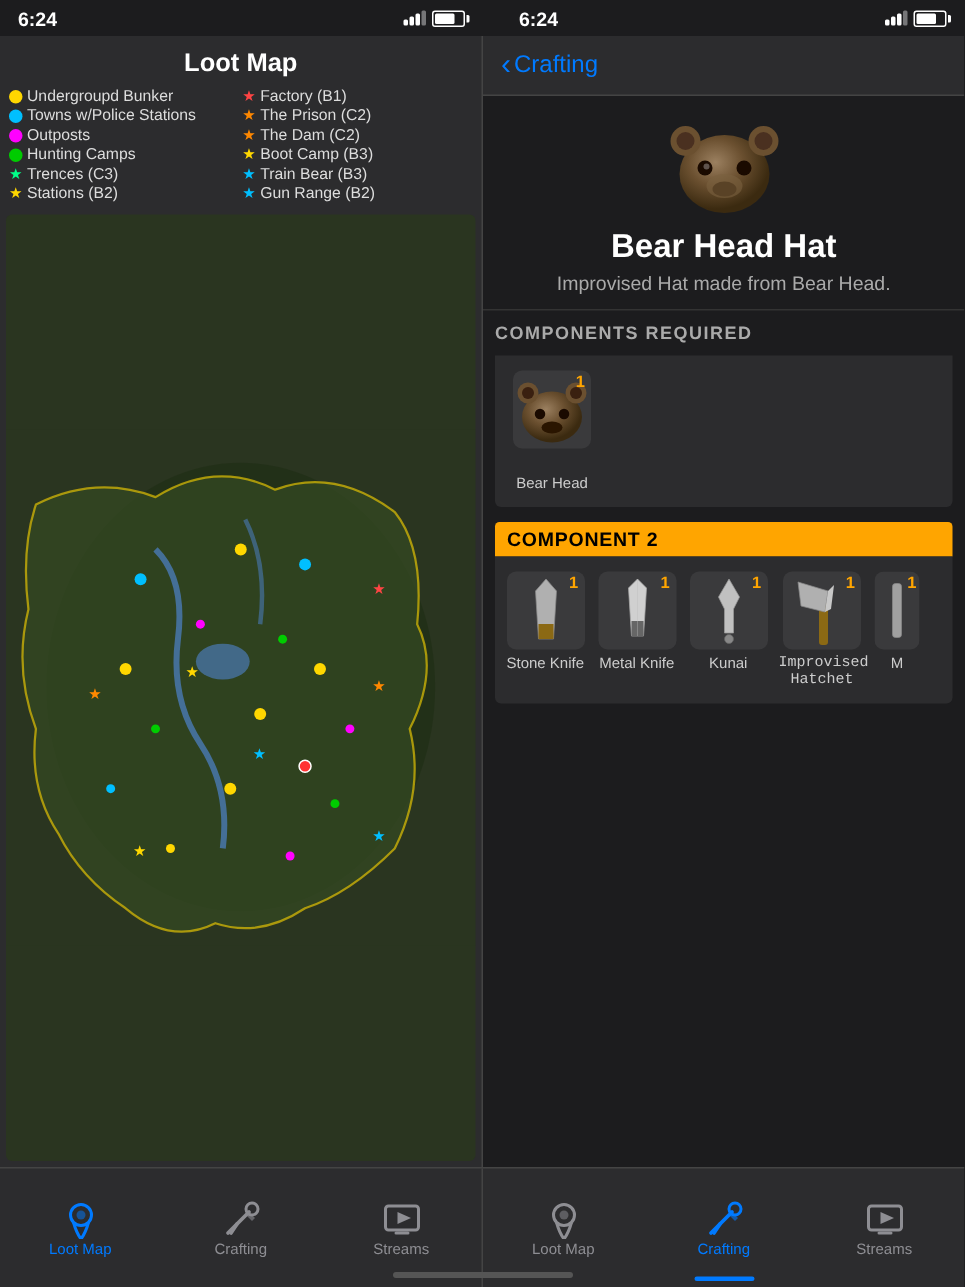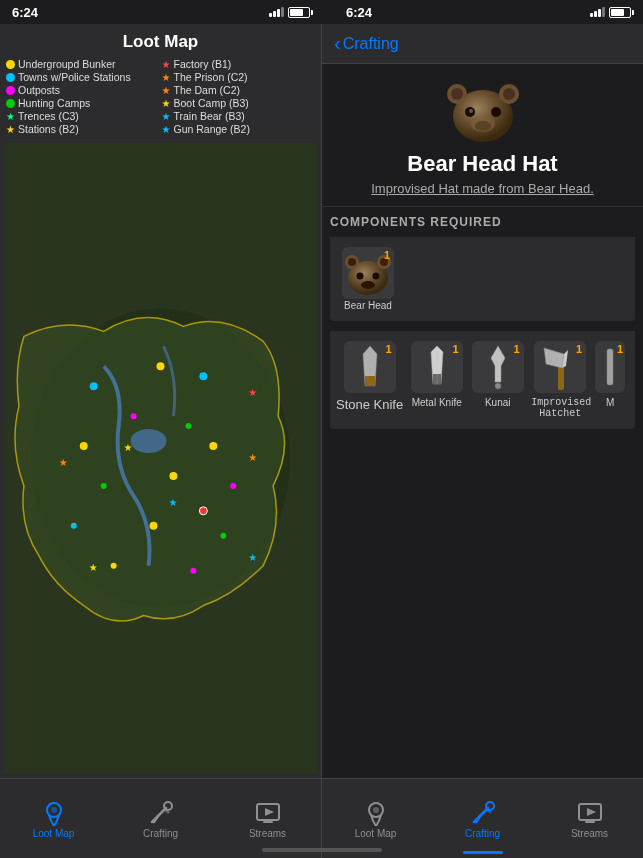--- a/index.html
+++ b/index.html
@@ -186,21 +186,21 @@
           <circle cx="27" cy="34" r="5" fill="#1a0a00"></circle>
           <circle cx="53" cy="34" r="5" fill="#1a0a00"></circle>
           <circle cx="28" cy="33" r="2" fill="#fff" opacity="0.3"></circle>
 
           <ellipse cx="40" cy="48" rx="8" ry="5" fill="#2a1500"></ellipse>
 
           <ellipse cx="40" cy="46" rx="12" ry="8" fill="#7a6040" opacity="0.6"></ellipse>
         </svg>
       </div>
       <div style="font-size:22px;font-weight:700;color:#fff;text-align:center;margin-bottom:4px;">Bear Head Hat</div>
-      <div style="font-size:13px;color:#aaa;text-align:center;text-decoration:underline;">Improvised Hat made from Bear Head.</div>
+      <div style="font-size:13px;color:#aaa;text-align:center;">Improvised Hat made from Bear Head.</div>
     </div>
 
     <div style="padding:8px 8px;">
       <div style="font-size:12px;font-weight:700;color:#aaa;letter-spacing:1px;margin-bottom:8px;">COMPONENTS REQUIRED</div>
 
       <div style="margin-bottom:10px;">
         <div style="background:#2c2c2e;display:flex;flex-direction:row;padding:10px 8px;gap:8px;border-radius:0 0 4px 4px;">
 
           <div style="display:flex;flex-direction:column;align-items:center;min-width:60px;position:relative;">
             <div style="width:52px;height:52px;background:#3a3a3c;border-radius:6px;display:flex;align-items:center;justify-content:center;position:relative;overflow:hidden;">
@@ -216,37 +216,38 @@
                 <ellipse cx="9" cy="14" rx="7" ry="7" fill="#6B5030"></ellipse>
                 <ellipse cx="41" cy="14" rx="7" ry="7" fill="#6B5030"></ellipse>
                 <ellipse cx="9" cy="14" rx="4" ry="4" fill="#3a2010"></ellipse>
                 <ellipse cx="41" cy="14" rx="4" ry="4" fill="#3a2010"></ellipse>
                 <circle cx="17" cy="28" r="3.5" fill="#1a0a00"></circle>
                 <circle cx="33" cy="28" r="3.5" fill="#1a0a00"></circle>
                 <ellipse cx="25" cy="37" rx="7" ry="4" fill="#2a1500"></ellipse>
               </svg>
               <span style="position:absolute;top:2px;right:4px;color:#FFA500;font-size:11px;font-weight:700;">1</span>
             </div>
-            <span style="font-size:10px;color:#ccc;text-align:center;margin-top:1px;">Bear Head</span>
+            <span style="font-size:10px;color:#ccc;text-align:center;margin-top:18px;">Bear Head</span>
           </div>
         </div>
       </div>
 
       <div style="margin-bottom:10px;">
+        <div style="background:#FFA500;color:#000;font-size:13px;font-weight:700;padding:4px 8px;border-radius:3px 3px 0 0;letter-spacing:0.5px;">COMPONENT 2</div>
         <div style="background:#2c2c2e;display:flex;flex-direction:row;padding:10px 6px;gap:6px;border-radius:0 0 4px 4px;overflow-x:auto;">
 
           <div style="display:flex;flex-direction:column;align-items:center;min-width:55px;position:relative;">
             <div style="width:52px;height:52px;background:#3a3a3c;border-radius:6px;display:flex;align-items:center;justify-content:center;position:relative;">
               <svg width="30" height="46" viewBox="0 0 30 46">
                 <path d="M15,2 L22,10 L20,42 L10,42 L8,10 Z" fill="#b0b0b0" stroke="#888" stroke-width="0.5"></path>
                 <path d="M10,32 L20,32 L20,42 L10,42 Z" fill="#8B6914"></path>
               </svg>
               <span style="position:absolute;top:2px;right:4px;color:#FFA500;font-size:11px;font-weight:700;">1</span>
             </div>
-            <span style="font-size:13px;color:#ccc;text-align:right;margin-top:4px;">Stone Knife</span>
+            <span style="font-size:10px;color:#ccc;text-align:right;margin-top:4px;">Stone Knife</span>
           </div>
 
           <div style="display:flex;flex-direction:column;align-items:center;min-width:55px;position:relative;">
             <div style="width:52px;height:52px;background:#3a3a3c;border-radius:6px;display:flex;align-items:center;justify-content:center;position:relative;">
               <svg width="28" height="46" viewBox="0 0 28 46">
                 <path d="M14,2 L20,8 L18,40 L10,40 L8,8 Z" fill="#d0d0d0" stroke="#aaa" stroke-width="0.5"></path>
                 <rect x="10" y="30" width="8" height="10" fill="#666"></rect>
                 <line x1="14" y1="2" x2="14" y2="40" stroke="#bbb" stroke-width="0.5" opacity="0.5"></line>
               </svg>
               <span style="position:absolute;top:2px;right:4px;color:#FFA500;font-size:11px;font-weight:700;">1</span>

